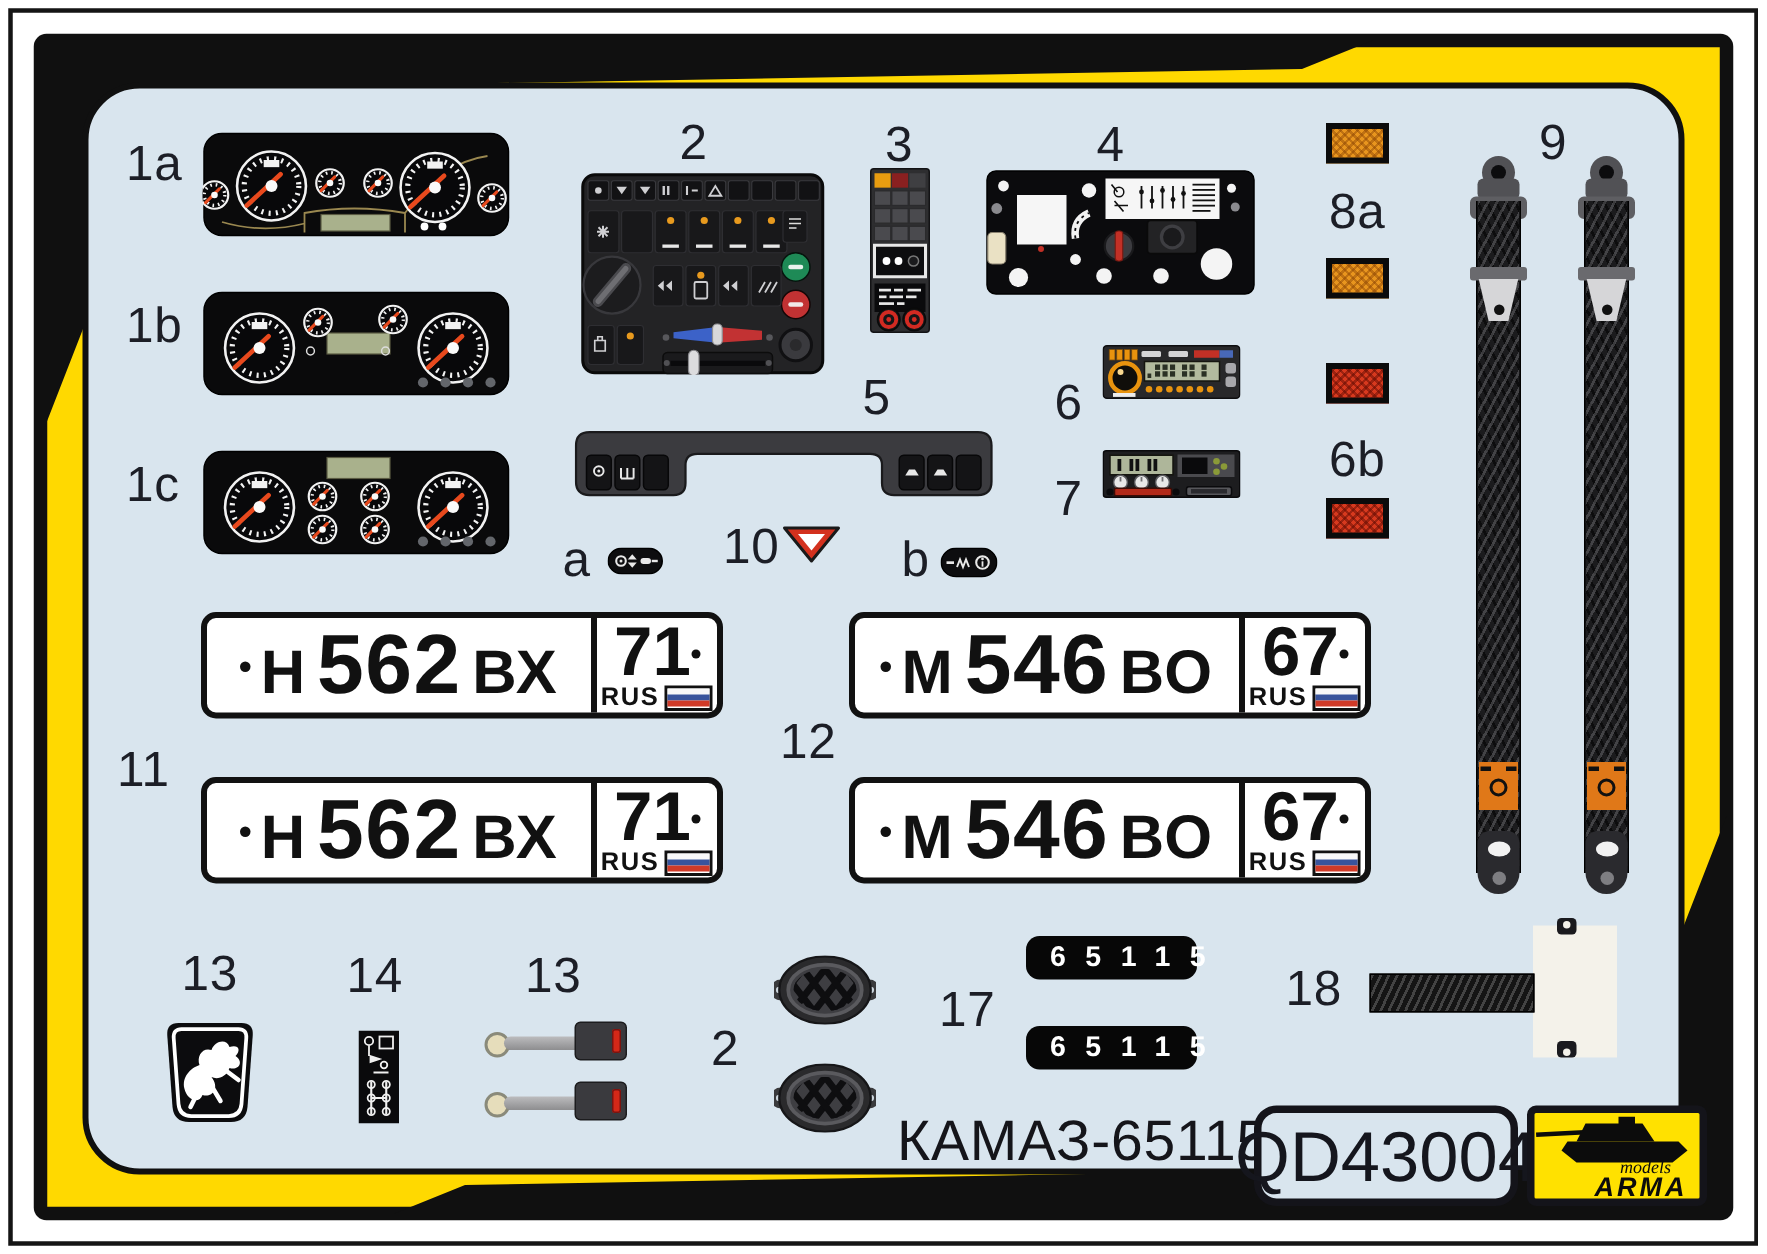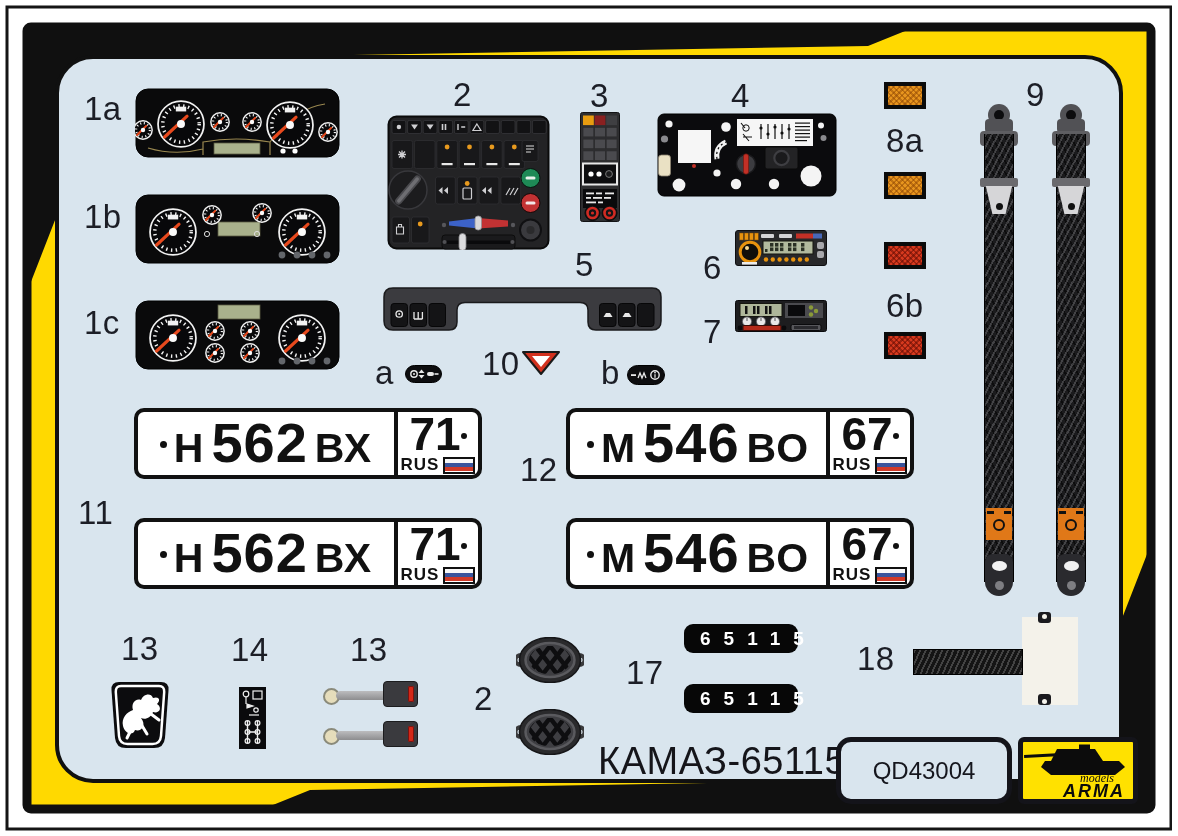--- a/index.html
+++ b/index.html
@@ -74,21 +74,21 @@
   .strip18{position:absolute;left:913px;top:649px;width:108px;height:24px;background:#141414;
     background-image:repeating-linear-gradient(115deg,rgba(255,255,255,.20) 0 1.8px,transparent 1.8px 5px);
     border:1px solid #000;}
   .pad18{position:absolute;left:1022px;top:617px;width:56px;height:88px;background:#f4f2ea;}
   .clip18{position:absolute;width:13px;height:11px;background:#1a1a1e;border-radius:3px;}
   .clip18 i{position:absolute;left:4px;width:5px;height:5px;border-radius:50%;background:#f4f2ea;display:block;}
   
   .kamaz-text{position:absolute;left:598px;top:740px;font-size:38px;color:#15151a;letter-spacing:0.5px;}
   .qd-box{position:absolute;left:836px;top:737px;width:176px;height:67px;background:#d9e5ee;
           border:5px solid #14141a;border-radius:15px;box-sizing:border-box;
-          display:flex;align-items:center;justify-content:center;font-size:24px;color:#15161d;}
+          display:flex;align-items:center;justify-content:center;font-size:47px;color:#15161d;}
   .arma-box{position:absolute;left:1018px;top:737px;width:120px;height:67px;background:#ffe100;
             border:5px solid #14141a;border-radius:6px;box-sizing:border-box;}
 </style>
 </head>
 <body>
 
 <div id="page">
 
   <svg class="abs" style="left:0;top:0" width="1178" height="836">
     <rect x="7" y="7" width="1164" height="822" fill="none" stroke="#151515" stroke-width="3"></rect>
@@ -122,21 +122,21 @@
   <div class="plbl" style="left:575px;top:248px">5</div>
   <div class="plbl" style="left:703px;top:251px">6</div>
   <div class="plbl" style="left:703px;top:315px">7</div>
   <div class="plbl" style="left:886px;top:124px">8a</div>
   <div class="plbl" style="left:886px;top:289px">6b</div>
   <div class="plbl" style="left:1026px;top:78px">9</div>
   <div class="plbl" style="left:482px;top:347px">10</div>
   <div class="plbl" style="left:375px;top:356px">a</div>
   <div class="plbl" style="left:601px;top:356px">b</div>
   <div class="plbl" style="left:78px;top:496px">11</div>
-  <div class="plbl" style="left:520px;top:453px">12</div>
+  <div class="plbl" style="left:520px;top:477px">12</div>
   <div class="plbl" style="left:121px;top:632px">13</div>
   <div class="plbl" style="left:231px;top:633px">14</div>
   <div class="plbl" style="left:350px;top:633px">13</div>
   <div class="plbl" style="left:474px;top:682px">2</div>
   <div class="plbl" style="left:626px;top:656px">17</div>
   <div class="plbl" style="left:857px;top:642px">18</div>
 
   <svg class="abs" style="left:135px;top:88px" width="205" height="70" viewBox="0 0 205 70">
     <rect x="1" y="1" width="203" height="68" rx="12" fill="#0a0a0b" stroke="#000"></rect>
     <path d="M68,67 L68,54 Q101,48 135,54 L135,67 M135,54 Q160,20 190,16 M13,60 Q40,68 68,61" fill="none" stroke="#9a8850" stroke-width="1.2"></path>

